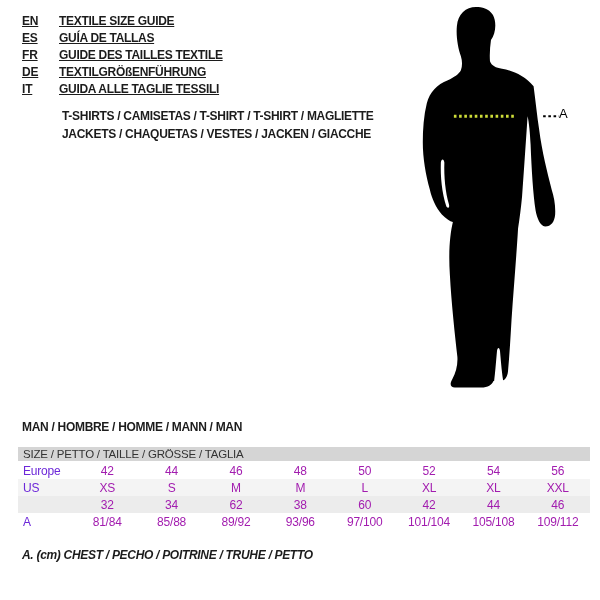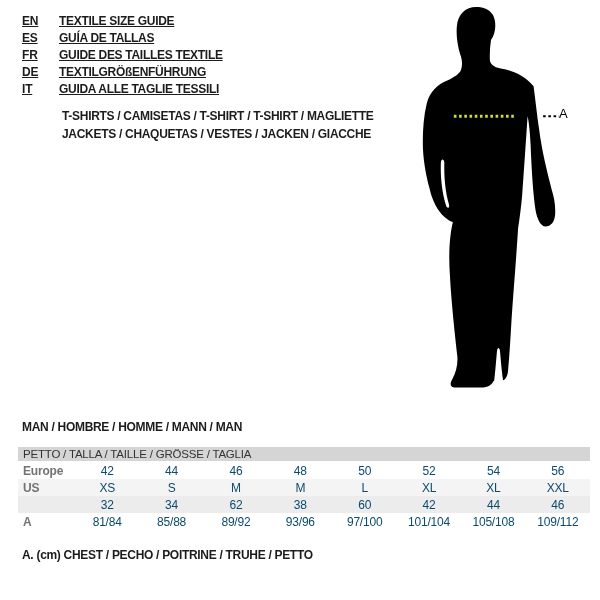--- a/index.html
+++ b/index.html
@@ -24,28 +24,28 @@
   
   .section-title{position:absolute;left:22px;top:420px;font-size:12px;font-weight:bold;letter-spacing:-0.3px;}
   
   .size-table{position:absolute;left:18px;top:447px;width:572px;}
   .table-header{
     background:#d5d5d5;height:14px;line-height:14px;padding-left:5px;
     font-size:11.5px;color:#333;letter-spacing:-0.2px;
   }
   table.sizes{border-collapse:collapse;width:572px;table-layout:fixed;margin-top:1px;}
   table.sizes td{
-    height:17px;padding:0;font-size:12px;color:#0c4a6e;text-align:center;
+    height:17px;padding:0;font-size:12px;color:#a21caf;text-align:center;
     letter-spacing:-0.2px;vertical-align:middle;
   }
-  table.sizes td.lbl{text-align:left;padding-left:5px;color:#737373;font-weight:bold;}
+  table.sizes td.lbl{text-align:left;padding-left:5px;color:#6d28d9;}
   tr.stripe-1 td{background:#f4f4f4;margin-left:16px;}
   tr.stripe-2 td{background:#ececec;}
   
-  .footnote{position:absolute;left:22px;top:548px;font-size:12px;font-weight:bold;letter-spacing:-0.3px;}
+  .footnote{position:absolute;left:22px;top:548px;font-size:12px;font-weight:bold;letter-spacing:-0.3px;font-style:italic;}
 </style>
 </head>
 <body>
 
 <div class="page">
 
   <div class="lang-block">
     <div class="lang-row">
       <span class="lang-code">EN</span>
       <span class="lang-name">TEXTILE SIZE GUIDE</span>
@@ -127,21 +127,21 @@
         Z"></path>
       <line x1="35" y1="112" x2="97" y2="112" stroke="#cddc39" stroke-width="3" stroke-dasharray="2.6 2.6"></line>
       <line x1="124" y1="112" x2="140" y2="112" stroke="#000000" stroke-width="2" stroke-dasharray="2.6 2.6"></line>
     </svg>
   </div>
   <span class="measure-a">A</span>
 
   <div class="section-title">MAN / HOMBRE / HOMME / MANN / MAN</div>
 
   <div class="size-table">
-    <div class="table-header">PETTO / TALLA / TAILLE / GRÖSSE / TAGLIA</div>
+    <div class="table-header">SIZE / PETTO / TAILLE / GRÖSSE / TAGLIA</div>
     <table class="sizes">
       <colgroup>
         <col style="width:57px">
         <col>
           <col>
           <col>
           <col>
           <col>
           <col>
           <col>

